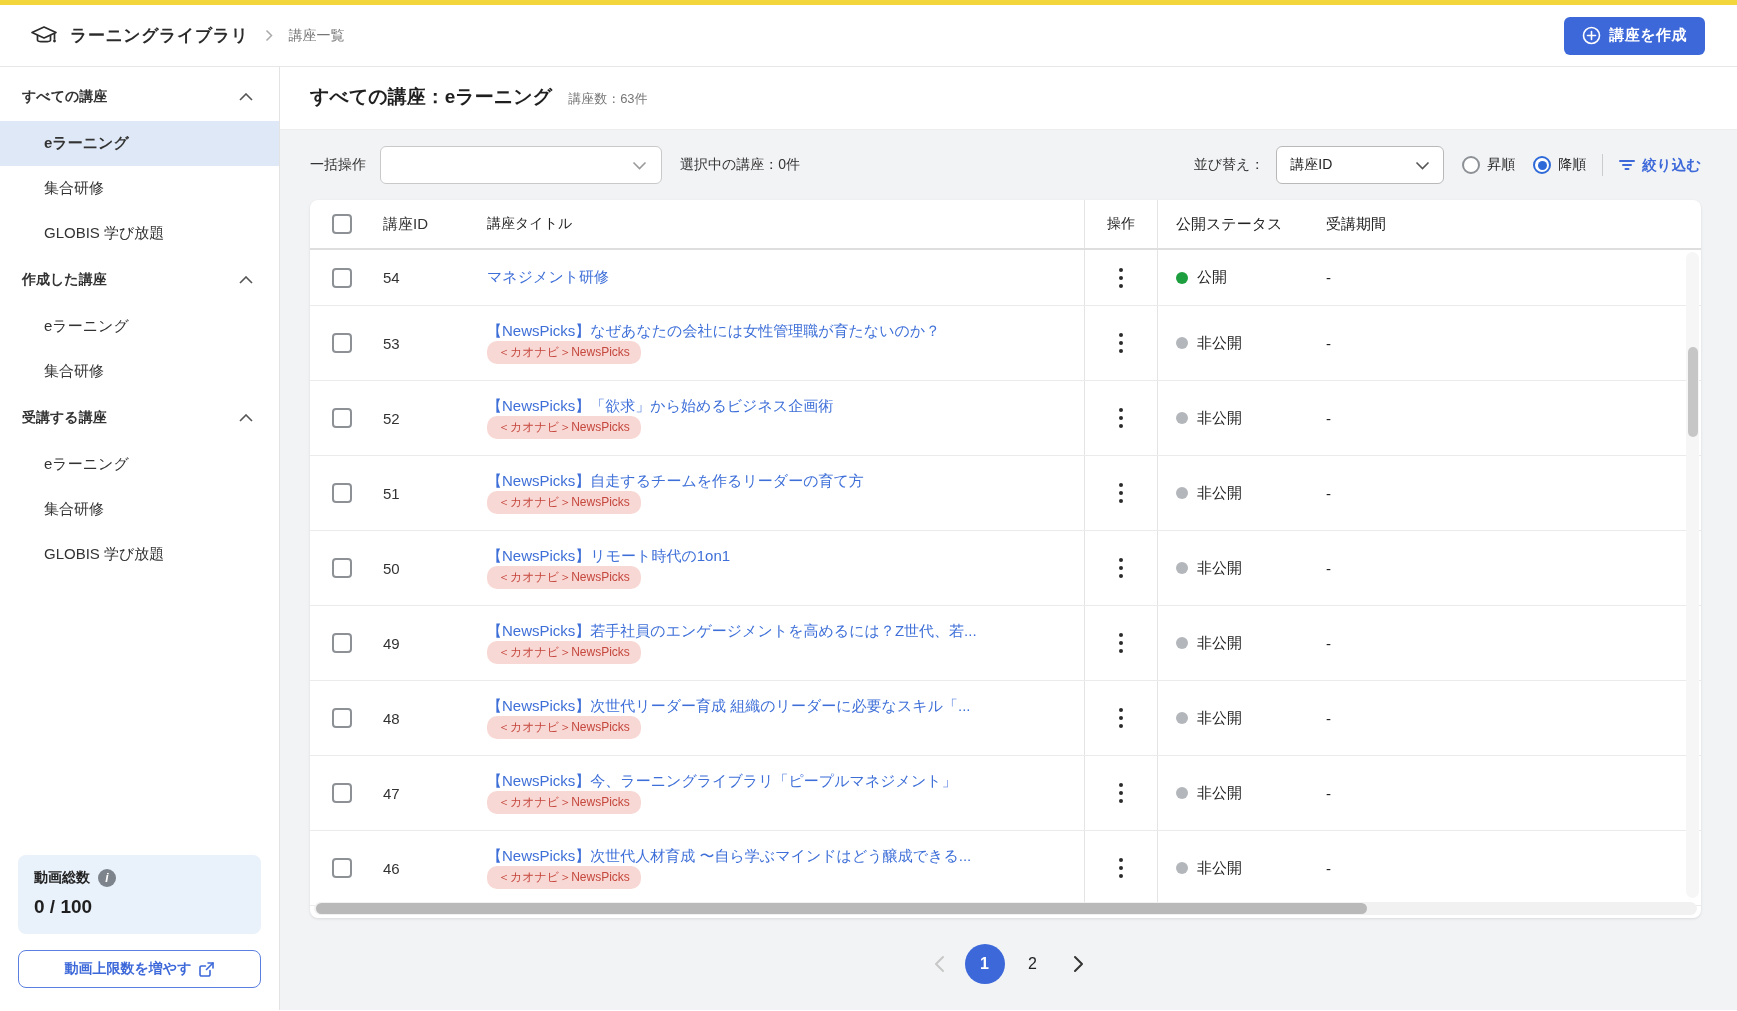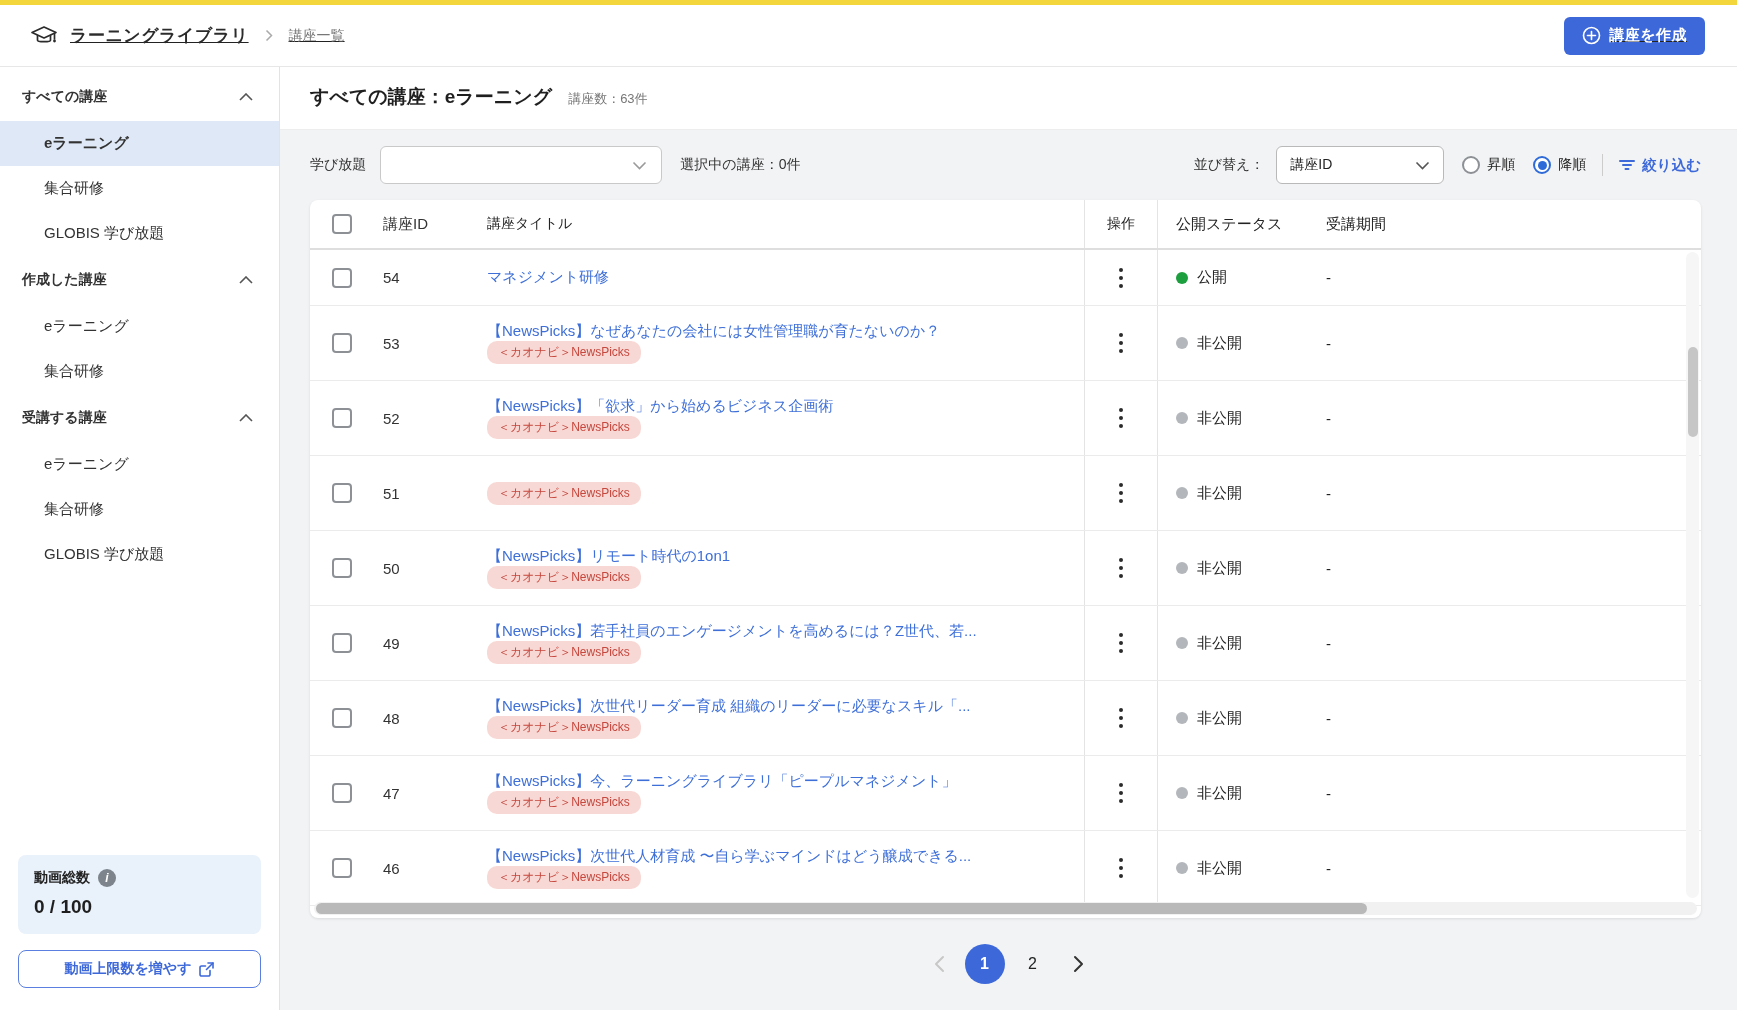--- a/index.html
+++ b/index.html
@@ -4,21 +4,21 @@
 <style>
   * { margin:0; padding:0; box-sizing:border-box; }
   html,body { width:1737px; height:1011px; overflow:hidden; background:#fff;
     font-family:"Liberation Sans","DejaVu Sans",sans-serif; color:#222; }
 
   
   .topbar { height:5px; background:#f2d63c; }
 
   
   .app-header { height:62px; background:#fff; border-bottom:1px solid #e7e7e7;
-    display:flex; align-items:center; justify-content:space-between; padding:0 32px 0 30px;text-decoration:underline; }
+    display:flex; align-items:center; justify-content:space-between; padding:0 32px 0 30px; }
   .logo-group { display:flex; align-items:center; gap:12px; }
   .app-title { font-size:17px; font-weight:bold; color:#2b2b2b; letter-spacing:.5px; }
   .crumb-sep { display:flex; align-items:center; margin:0 4px; }
   .crumb { font-size:14px; color:#777; }
   .create-btn { background:#3d68d9; color:#fff; border:none; border-radius:6px;
     height:38px; padding:0 18px; font-size:15px; font-weight:bold; letter-spacing:.5px;
     display:flex; align-items:center; gap:8px; cursor:pointer;
     font-family:inherit; }
 
   
@@ -215,21 +215,21 @@
     </div>
   </aside>
 
   <main class="content">
     <div class="title-strip">
       <span class="page-title">すべての講座：eラーニング</span>
       <span class="course-count">講座数：63件</span>
     </div>
 
     <div class="toolbar">
-      <span class="tool-label">学び放題</span>
+      <span class="tool-label">一括操作</span>
       <div class="bulk-select">
         <span style="display:flex;">
           <svg width="15" height="9" viewBox="0 0 15 9" fill="none" stroke="#9a9a9a" stroke-width="1.6">
               <polyline points="1.5,1.5 7.5,7.5 13.5,1.5"></polyline>
             </svg>
         </span>
       </div>
       <span class="selected-text">選択中の講座：0件</span>
       <div class="toolbar-spacer"></div>
       <span class="tool-label">並び替え：</span>
@@ -342,20 +342,21 @@
     </div>
     <div class="col-period">-</div>
   </div>
 
   <div class="trow">
     <div class="col-check">
               <span class="checkbox"></span>
             </div>
     <div class="col-id">51</div>
     <div class="col-title">
+      <a class="course-link" href="#">【NewsPicks】自走するチームを作るリーダーの育て方</a>
       <span class="tag">＜カオナビ＞NewsPicks</span>
     </div>
     <div class="col-actions">
       <button class="kebab">
                 <i></i>
                 <i></i>
                 <i></i>
               </button>
     </div>
     <div class="col-status">

